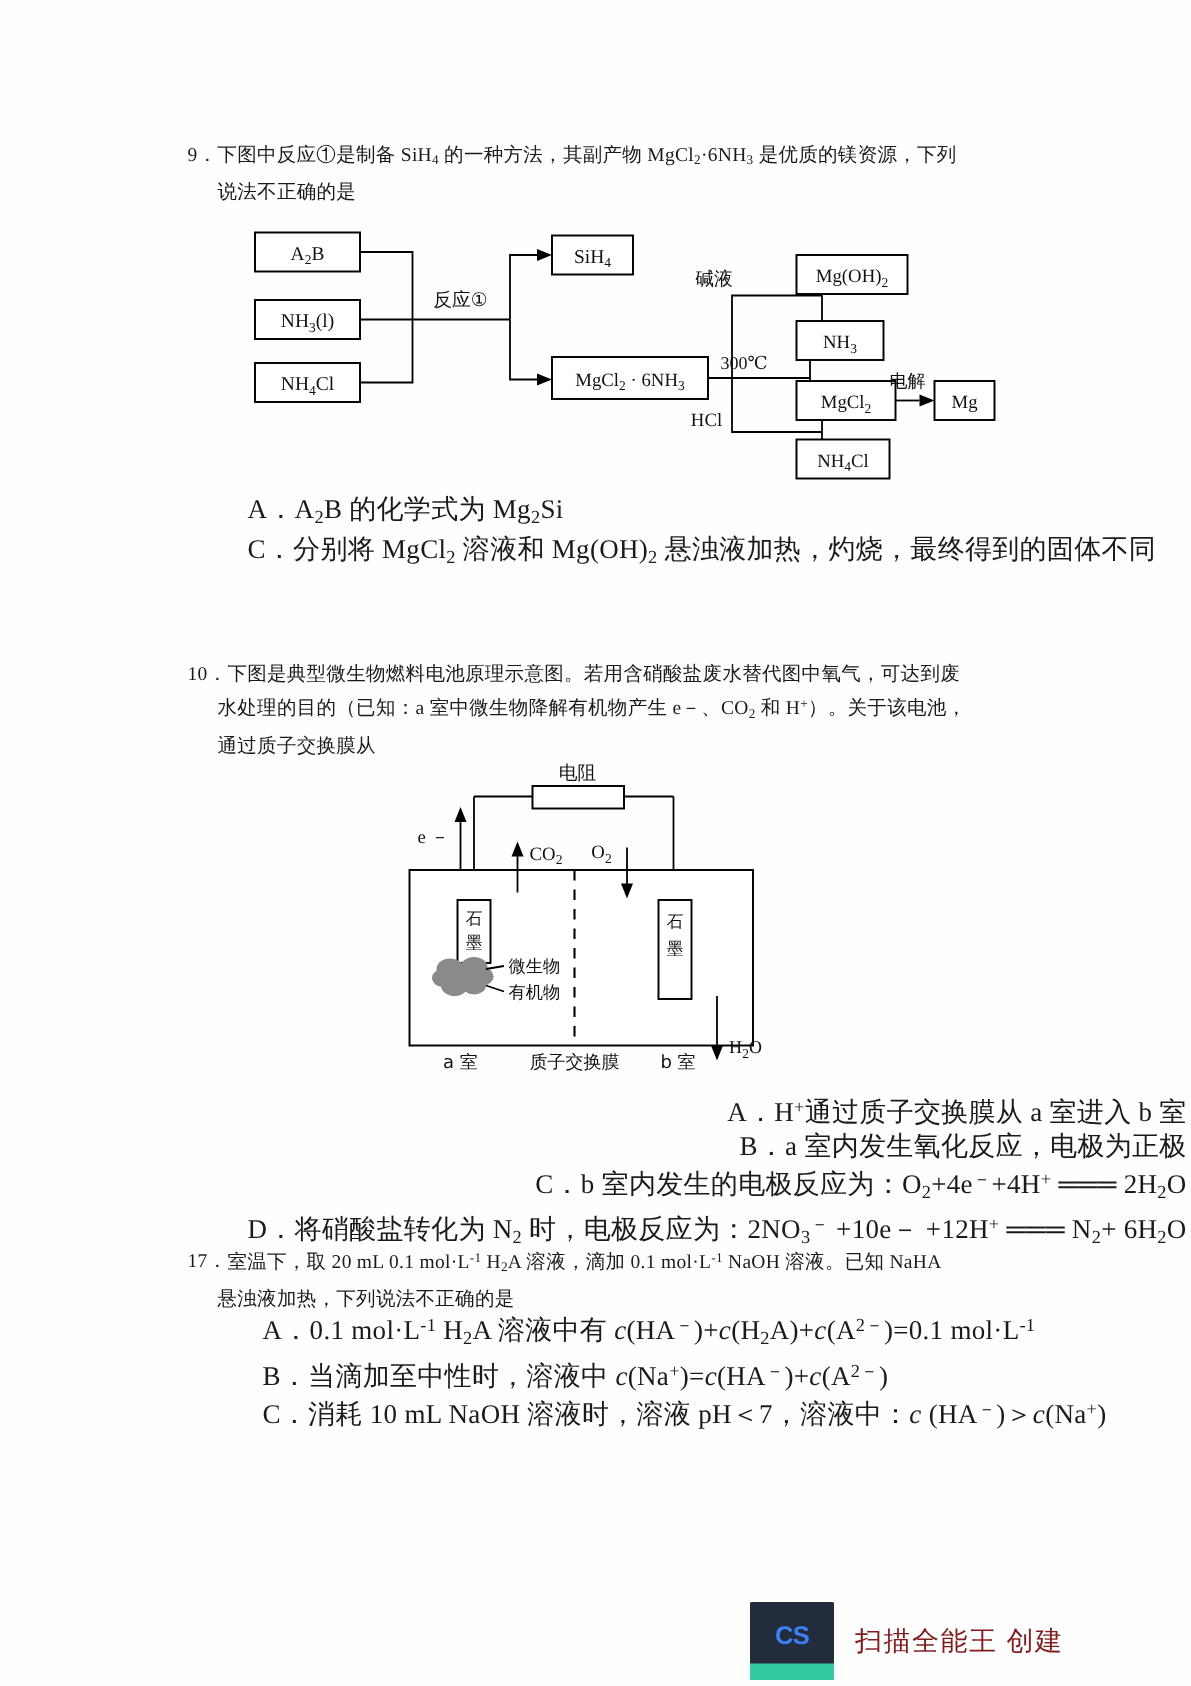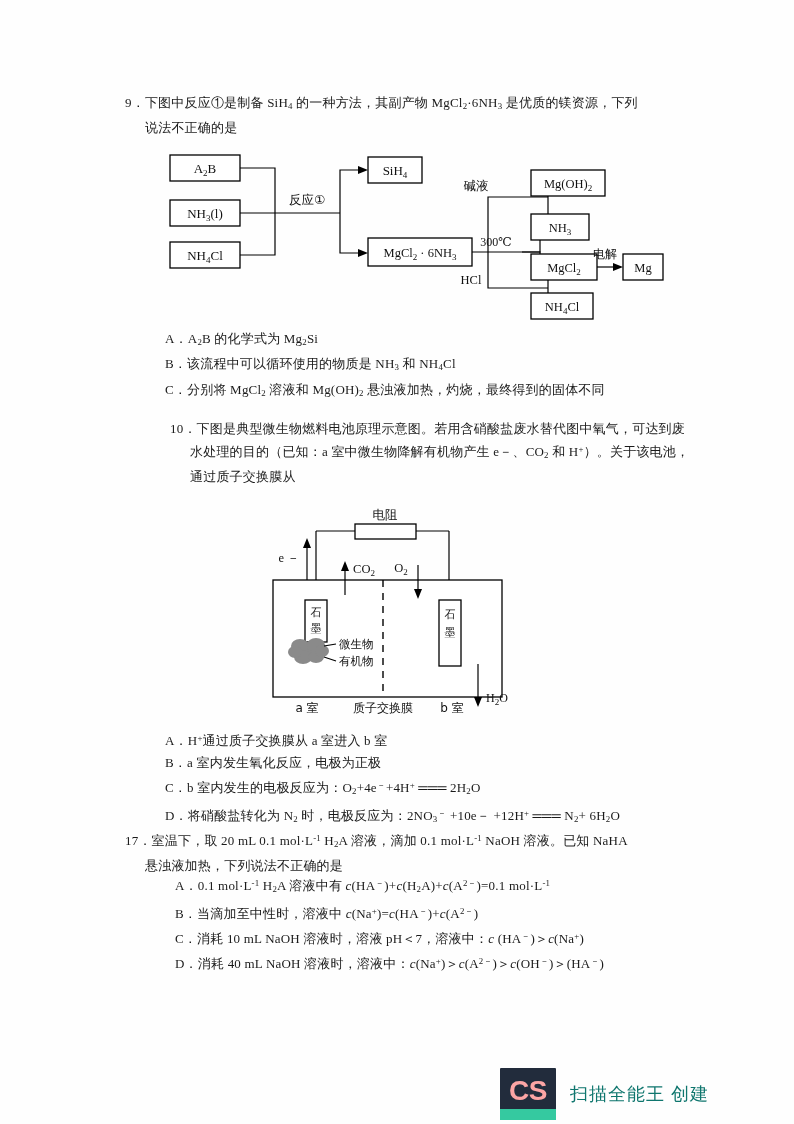--- a/index.html
+++ b/index.html
@@ -24,21 +24,21 @@
   
   .q-block { position: absolute; }
   .q-line {
     font-size: 13.0px;
     line-height: 21px;
     white-space: nowrap;
     letter-spacing: 0.2px;
   }
   .q-num { font-size: 13px; }
   .opt-line {
-    font-size: 13px;
+    font-size: 18px;
     line-height: 22px;
     white-space: nowrap;
     letter-spacing: 0.2px;
   }
   .indent1 { padding-left: 20px; }
   sub { font-size: 0.68em; vertical-align: -0.28em; }
   sup { font-size: 0.68em; vertical-align: 0.45em; }
   .ital { font-style: italic; }
 
   
@@ -59,39 +59,39 @@
     width: 56px;
     height: 52px;
     background: #222c3c;
     position: relative;
     display: flex;
     align-items: center;
     justify-content: center;
     border-radius: 1px;
   }
   .cs-logo .cs-text {
-    color: #fca5a5;
+    color: #3b82f6;
     font-family: "Liberation Sans", sans-serif;
     font-weight: bold;
-    font-size: 28px;
+    font-size: 17px;
     letter-spacing: -0.5px;
     margin-top: -6px;
   }
   .cs-logo .cs-bar {
     position: absolute;
     left: 0;
     right: 0;
     bottom: 0;
     height: 11px;
     background: #35c9a0;
   }
   .wm-label {
     margin-left: 14px;
     font-size: 18px;
-    color: #0f766e;
+    color: #7f1d1d;
     font-family: "Liberation Sans", sans-serif;
     letter-spacing: 1px;
   }
 
   svg text {
     font-family: "Liberation Serif", "DejaVu Serif", serif;
     fill: #111;
   }
   svg .cjk { font-family: "DejaVu Sans", "Liberation Sans", sans-serif; }
   svg .boxrect { fill: #ffffff; stroke: #000000; stroke-width: 1.3; }
@@ -180,25 +180,24 @@
       <path class="ln" d="M597,267 L613,267"></path>
       <polygon points="613,263 623,267 613,271" fill="#000"></polygon>
       <text x="605" y="258" text-anchor="middle" font-size="12" class="cjk">电解</text>
       <rect class="boxrect" x="623" y="254" width="40" height="26"></rect>
       <text x="643" y="272" text-anchor="middle" font-size="12.5">Mg</text>
     </g>
   </svg>
 
   <div class="q-block" style="left:165px; top:328px;">
     <div class="opt-line">A．A<sub>2</sub>B 的化学式为 Mg<sub>2</sub>Si</div>
-    <div class="opt-line">B．该流程中可以循环使用的物质是 NH<sub>3</sub> 和 NH<sub>4</sub>Cl</div>
     <div class="opt-line">C．分别将 MgCl<sub>2</sub> 溶液和 Mg(OH)<sub>2</sub> 悬浊液加热，灼烧，最终得到的固体不同</div>
   </div>
 
-  <div class="q-block" style="left:125px; top:418px;margin-left:45px;">
+  <div class="q-block" style="left:125px; top:438px;">
     <div class="q-line">
       <span class="q-num">10．</span><span>下图是典型微生物燃料电池原理示意图。若用含硝酸盐废水替代图中氧气，可达到废</span>
     </div>
     <div class="q-line indent1">水处理的目的（已知：a 室中微生物降解有机物产生 e－、CO<sub>2</sub> 和 H<sup>+</sup>）。关于该电池，</div>
     <div class="q-line indent1">通过质子交换膜从</div>
   </div>
 
   <svg id="cell10" width="794" height="1124" style="pointer-events:none;">
     <g>
 
@@ -251,39 +250,38 @@
       <path class="ln" d="M478,664 L478,700"></path>
       <polygon points="474,697 478,707 482,697" fill="#000"></polygon>
       <text x="497" y="702" text-anchor="middle" font-size="12">H<tspan font-size="9" dy="3">2</tspan><tspan dy="-3">O</tspan></text>
 
       <text x="307" y="712" text-anchor="middle" font-size="12" class="cjk">a 室</text>
       <text x="383" y="712" text-anchor="middle" font-size="12" class="cjk">质子交换膜</text>
       <text x="452" y="712" text-anchor="middle" font-size="12" class="cjk">b 室</text>
     </g>
   </svg>
 
-  <div class="q-block" style="left:165px; top:727px;">
+  <div class="q-block" style="left:165px; top:727px;text-align:right;">
     <div class="opt-line">A．H<sup>+</sup>通过质子交换膜从 a 室进入 b 室</div>
     <div class="opt-line">B．a 室内发生氧化反应，电极为正极</div>
     <div class="opt-line">C．b 室内发生的电极反应为：O<sub>2</sub>+4e<sup>－</sup>+4H<sup>+</sup> ═══ 2H<sub>2</sub>O</div>
     <div class="opt-line">D．将硝酸盐转化为 N<sub>2</sub> 时，电极反应为：2NO<sub>3</sub><sup>－</sup> +10e－ +12H<sup>+</sup> ═══ N<sub>2</sub>+ 6H<sub>2</sub>O</div>
   </div>
 
   <div class="q-block" style="left:125px; top:828px;">
     <div class="q-line">
       <span class="q-num">17．</span><span>室温下，取 20 mL 0.1 mol·L<sup>-1</sup> H<sub>2</sub>A 溶液，滴加 0.1 mol·L<sup>-1</sup> NaOH 溶液。已知 NaHA</span>
     </div>
     <div class="q-line indent1">悬浊液加热，下列说法不正确的是</div>
   </div>
 
   <div class="q-block" style="left:175px; top:872px;">
     <div class="opt-line">A．0.1 mol·L<sup>-1</sup> H<sub>2</sub>A 溶液中有 <span class="ital">c</span>(HA<sup>－</sup>)+<span class="ital">c</span>(H<sub>2</sub>A)+<span class="ital">c</span>(A<sup>2－</sup>)=0.1 mol·L<sup>-1</sup></div>
     <div class="opt-line">B．当滴加至中性时，溶液中 <span class="ital">c</span>(Na<sup>+</sup>)=<span class="ital">c</span>(HA<sup>－</sup>)+<span class="ital">c</span>(A<sup>2－</sup>)</div>
     <div class="opt-line">C．消耗 10 mL NaOH 溶液时，溶液 pH＜7，溶液中：<span class="ital">c</span> (HA<sup>－</sup>)＞<span class="ital">c</span>(Na<sup>+</sup>)</div>
-    <div class="opt-line">D．消耗 40 mL NaOH 溶液时，溶液中：<span class="ital">c</span>(Na<sup>+</sup>)＞<span class="ital">c</span>(A<sup>2－</sup>)＞<span class="ital">c</span>(OH<sup>－</sup>)＞(HA<sup>－</sup>)</div>
   </div>
 
   <div class="watermark">
     <div class="cs-logo">
       <span class="cs-text">CS</span>
       <div class="cs-bar"></div>
     </div>
     <div class="wm-label">扫描全能王 创建</div>
   </div>
 

